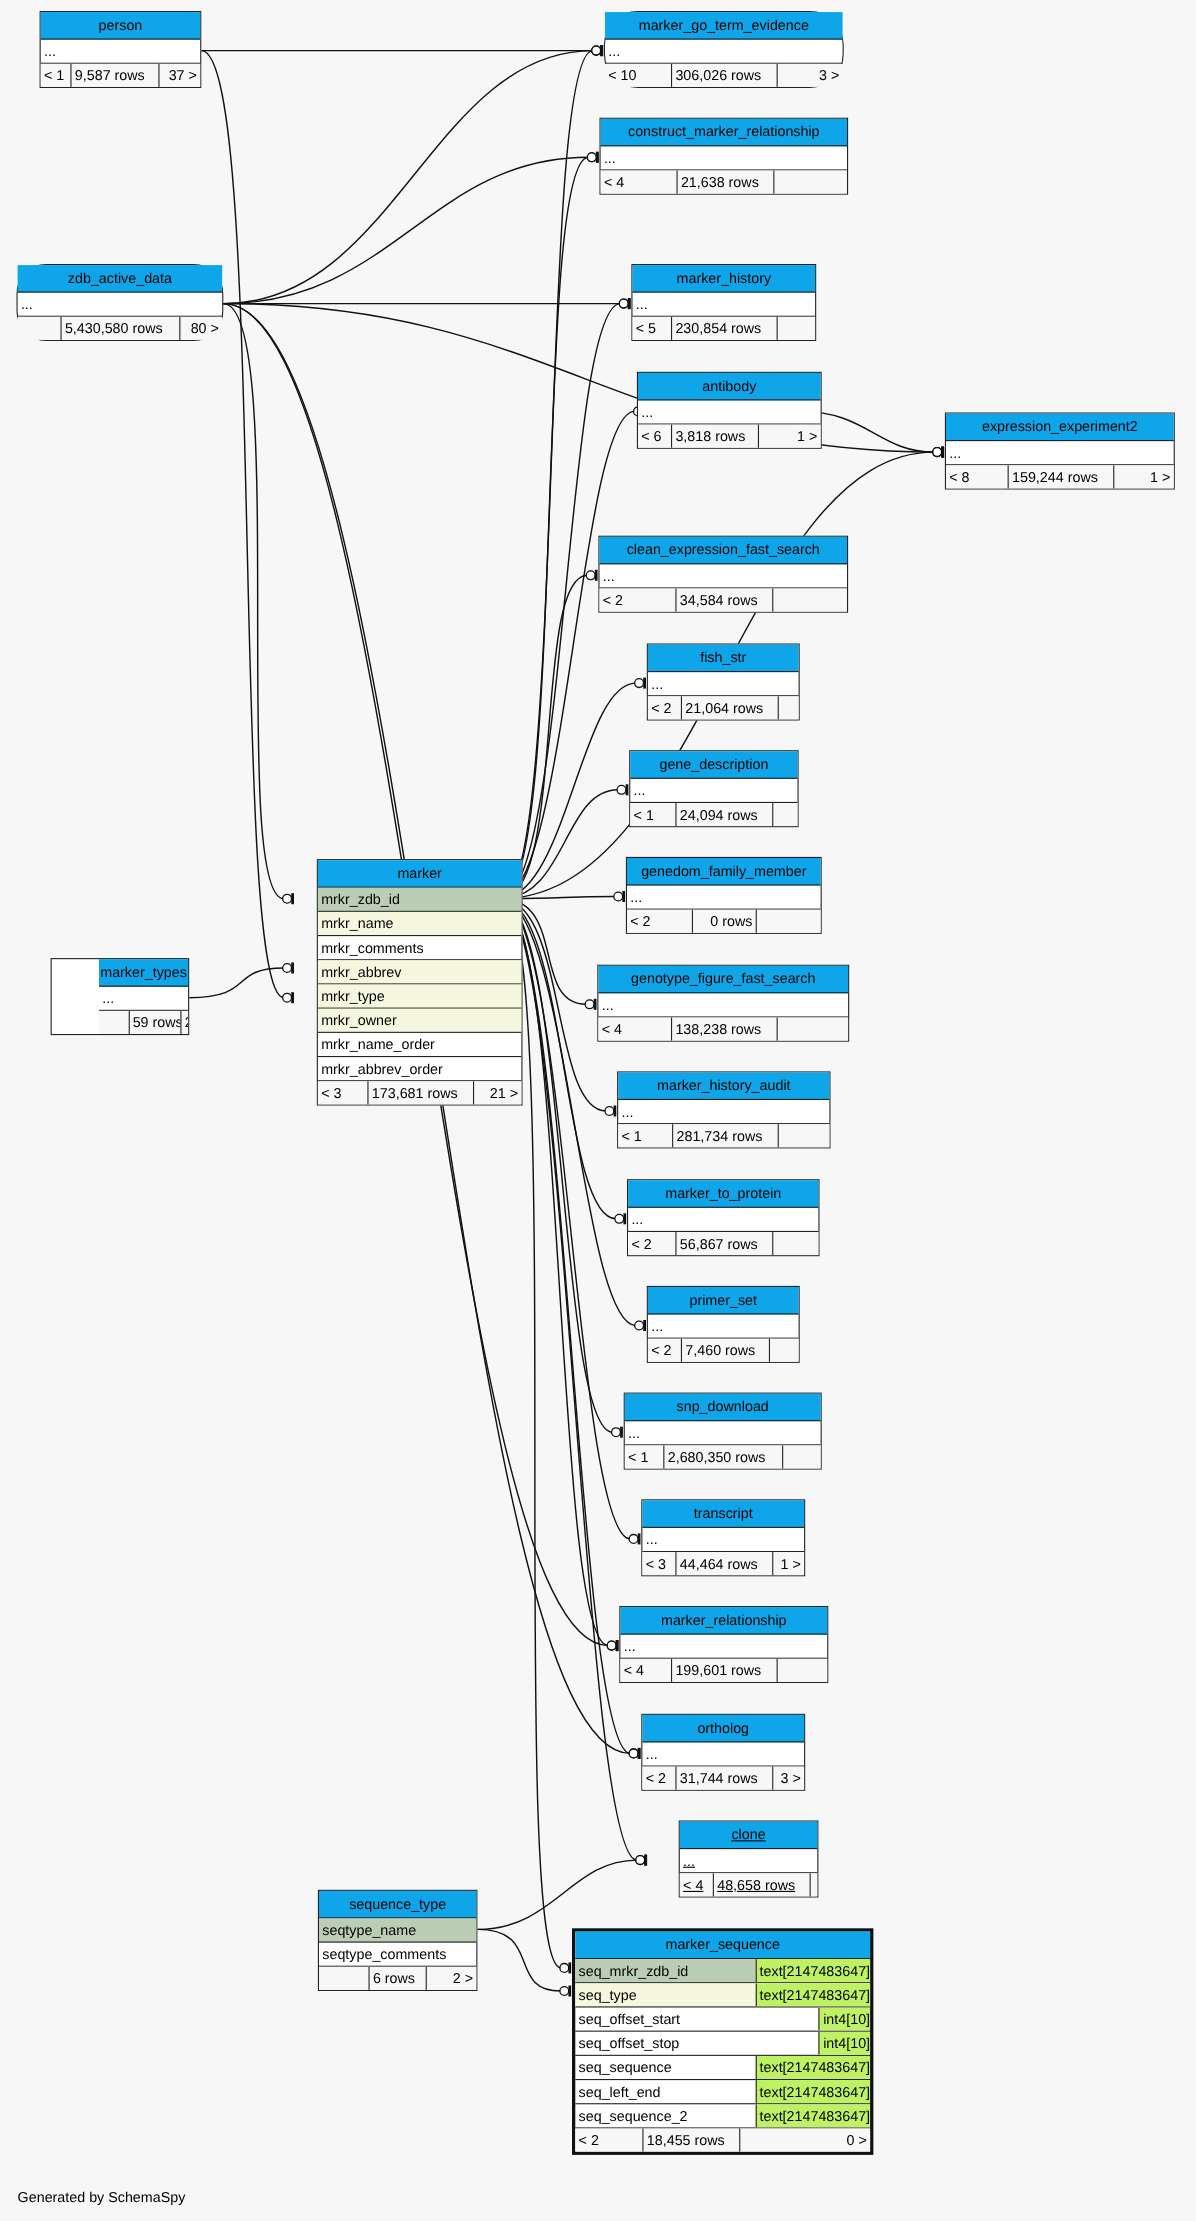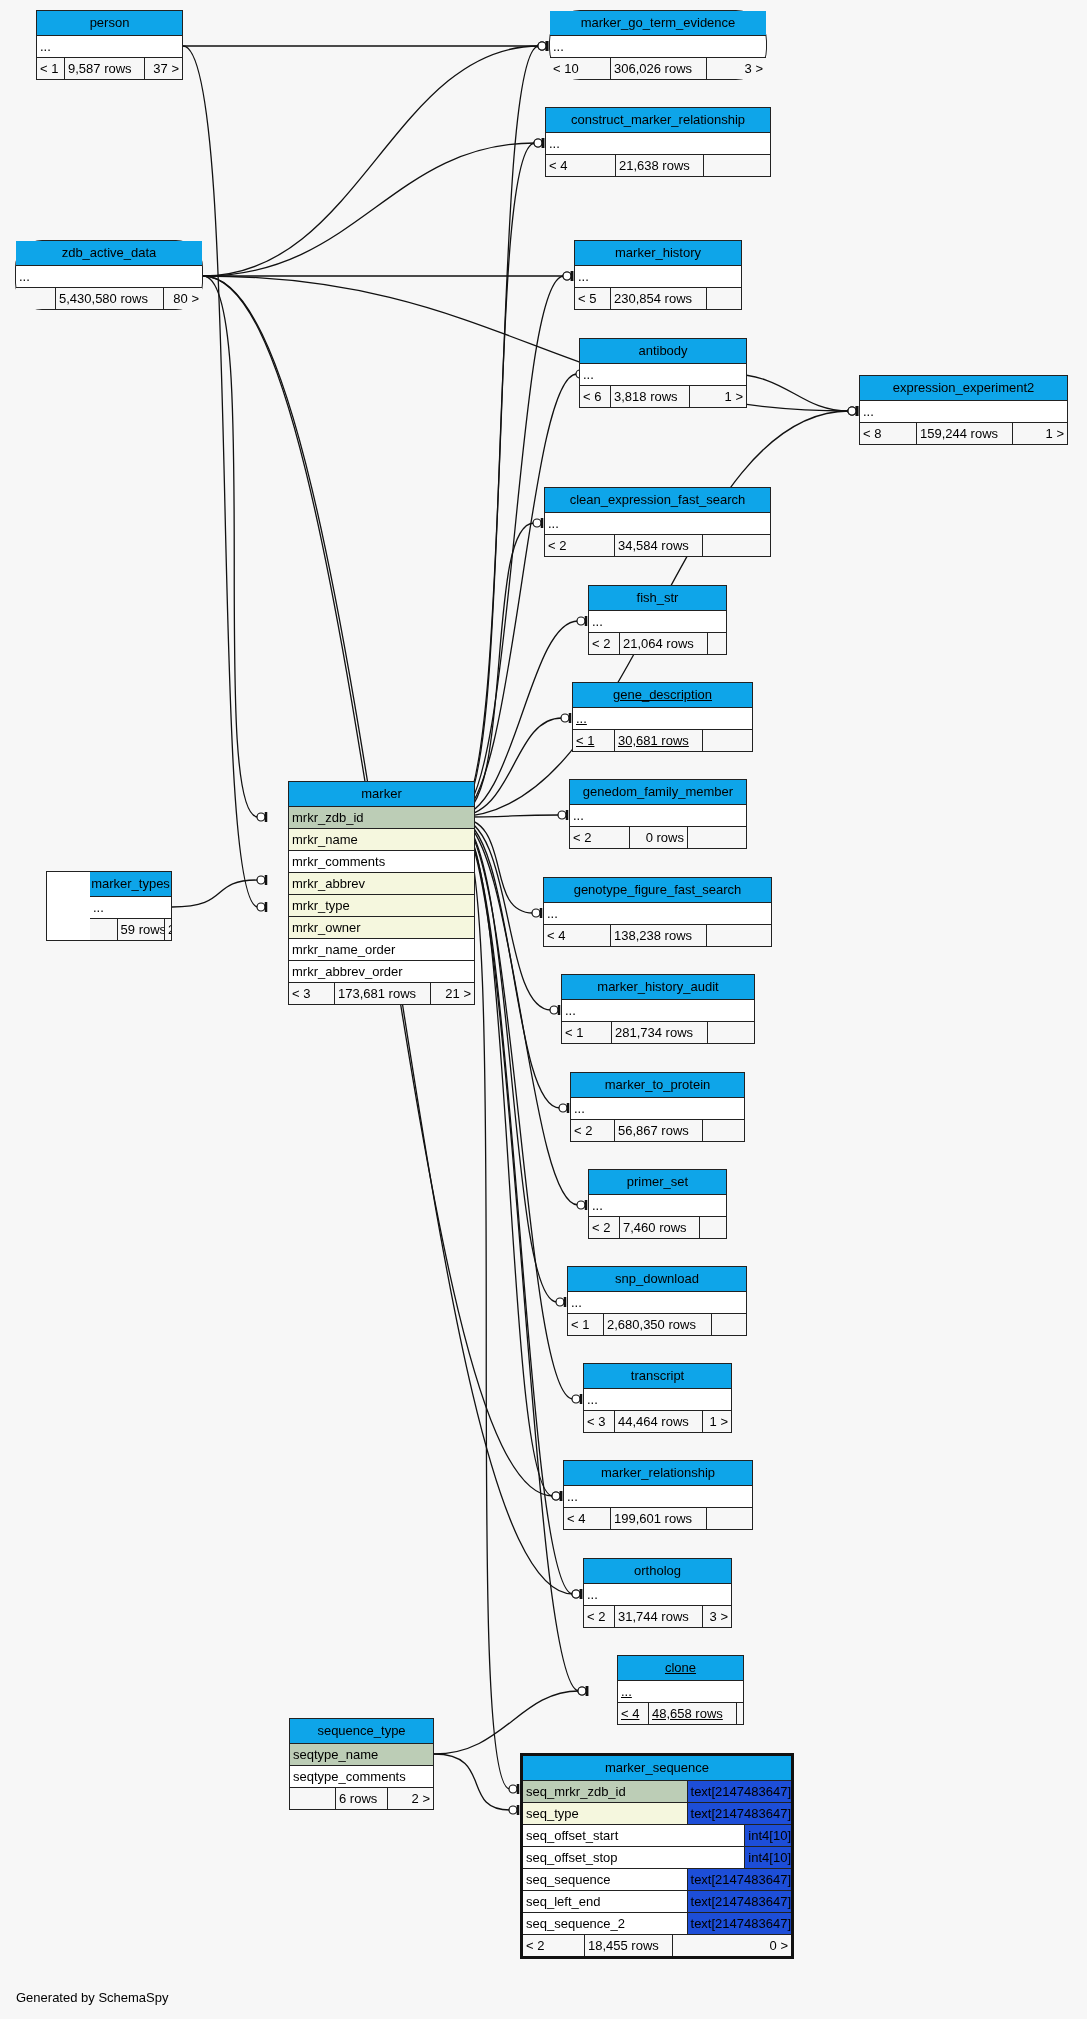--- a/index.html
+++ b/index.html
@@ -6,21 +6,21 @@
   body { width:1087px; height:2019px; background:#f7f7f7; position:relative; overflow:hidden;
          font-family:"Liberation Sans", "DejaVu Sans", sans-serif; font-size:13px; color:#000; }
   #edges { position:absolute; left:0; top:0; width:1087px; height:2019px; }
   .tbl { position:absolute; border:1.5px solid #222; background:#fff; box-sizing:border-box; }
   .tbl.focus { border:3.5px solid #111; }
   .tbl .hdr { background:#0ea5e9; text-align:center; height:24px; line-height:24px; border-bottom:1.5px solid #222; white-space:nowrap; overflow:hidden; }
   .tbl .row { height:21px; line-height:21px; border-bottom:1.5px solid #222; padding-left:3px; white-space:nowrap; overflow:hidden; display:flex; }
   .tbl .row.pk { background:#bccdb6; }
   .tbl .row.idx { background:#f5f7de; }
   .tbl .row .c1 { flex:1; }
-  .tbl .row .c2 { border-left:1.5px solid #222; padding-left:3px; background:#1d4ed8; }
+  .tbl .row .c2 { border-left:1.5px solid #222; padding-left:3px; background:#bef264; }
   .tbl .foot { display:flex; height:21px; line-height:21px; background:#f7f7f7; }
   .tbl .foot span { border-right:1.5px solid #222; padding:0 3px; box-sizing:border-box; white-space:nowrap; overflow:hidden; }
   .tbl .foot span:last-child { border-right:none; text-align:right; }
   .footer { position:absolute; left:16px; top:1990px; font-size:13px; }
 </style>
 </head>
 <body>
 
 <svg id="edges">
     <path d="M183,46 C347.70000000000005,46 384.29999999999995,46 539,46" fill="none" stroke="#111" stroke-width="1.3"></path>
@@ -282,28 +282,28 @@
   <div class="row">
       <span class="c1">...</span>
     </div>
   <div class="foot">
     <span style="width:31px">&lt; 2</span>
     <span style="width:88px">21,064 rows</span>
     <span style="flex:1"></span>
   </div>
 </div>
 
-<div class="tbl" id="t-gene_description" style="left:572px;top:682px;width:181px;text-decoration:underline;">
+<div class="tbl" id="t-gene_description" style="left:572px;top:682px;width:154px;">
   <div class="hdr">gene_description</div>
   <div class="row">
       <span class="c1">...</span>
     </div>
   <div class="foot">
     <span style="width:42px">&lt; 1</span>
-    <span style="width:88px">30,681 rows</span>
+    <span style="width:88px">24,094 rows</span>
     <span style="flex:1"></span>
   </div>
 </div>
 
 <div class="tbl" id="t-genedom_family_member" style="left:569px;top:779px;width:178px;">
   <div class="hdr">genedom_family_member</div>
   <div class="row">
       <span class="c1">...</span>
     </div>
   <div class="foot">

